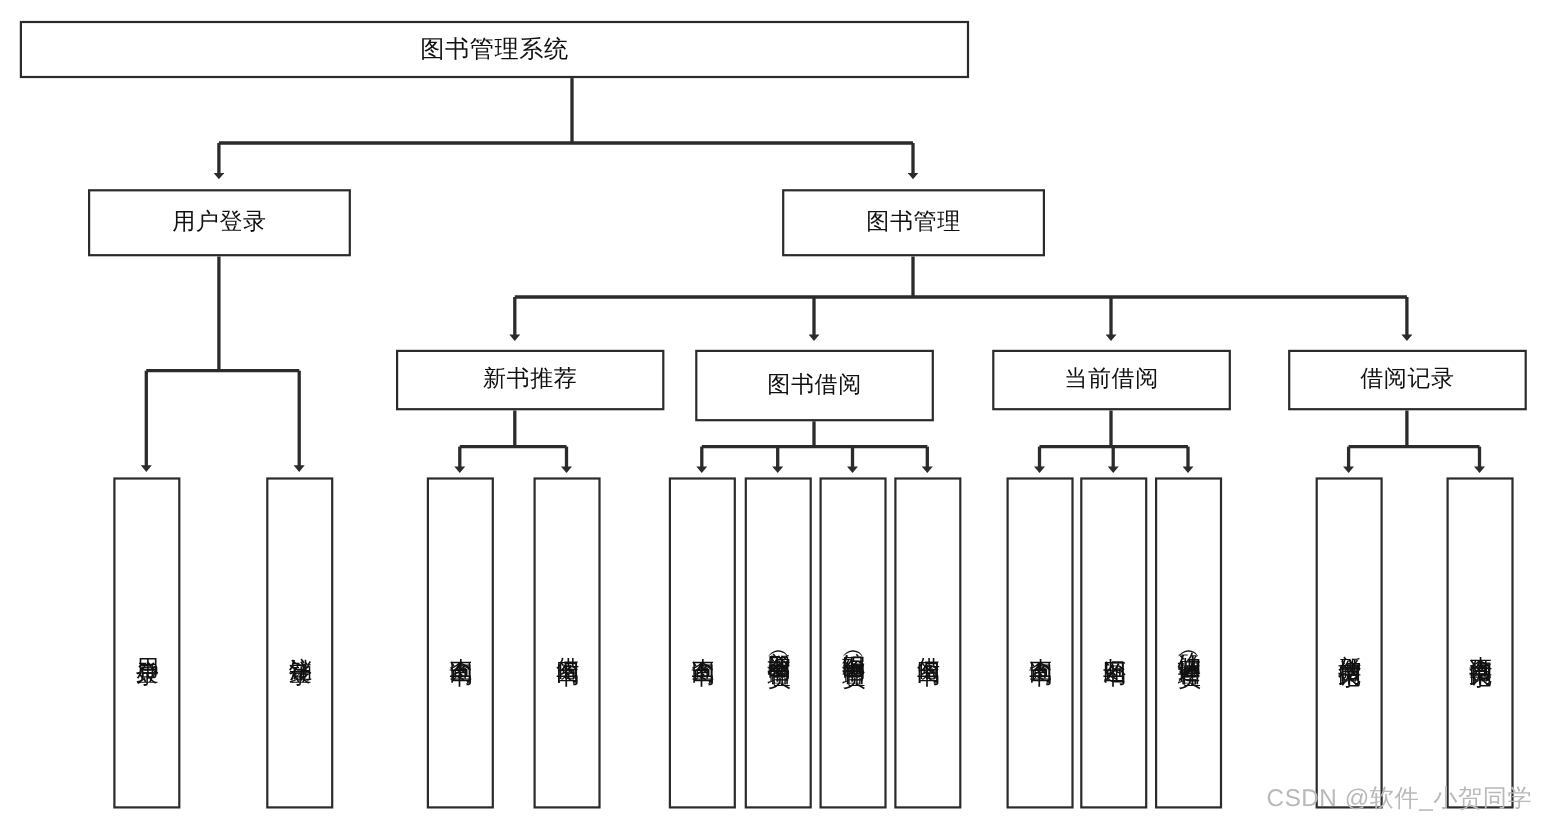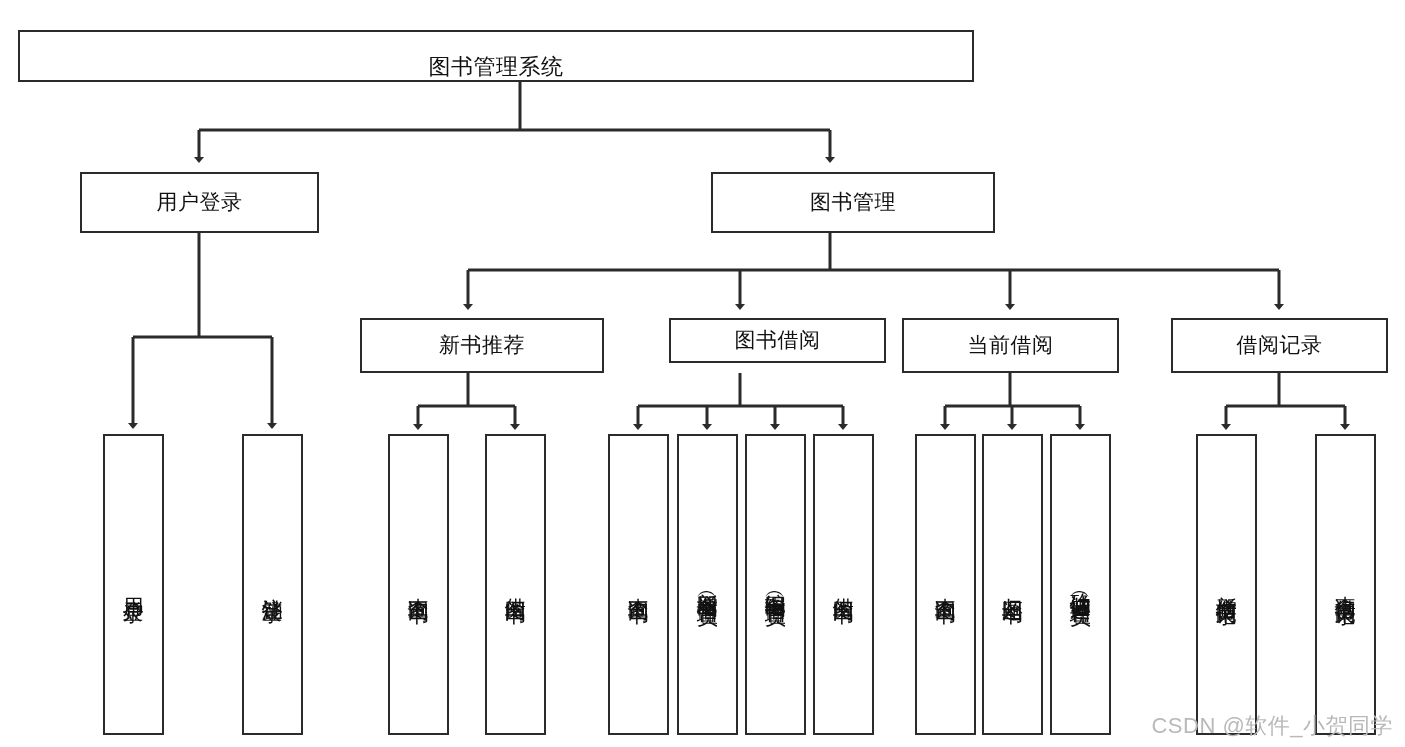--- a/index.html
+++ b/index.html
@@ -123,37 +123,37 @@
       <path d="M1012,406 L1012,427" marker-end="url(#arrow)"></path>
       <path d="M1080,406 L1080,427" marker-end="url(#arrow)"></path>
 
       <path d="M1279,373 L1279,406"></path>
       <path d="M1226,406 L1345,406"></path>
       <path d="M1226,406 L1226,427" marker-end="url(#arrow)"></path>
       <path d="M1345,406 L1345,427" marker-end="url(#arrow)"></path>
     </g>
   </svg>
 
-  <div class="node h-node title" style="left:18px; top:30px; width:956px; height:52px;align-items:flex-end;">
+  <div class="node h-node title" style="left:18px; top:19px; width:863px; height:52px;">
     <span class="node-label">图书管理系统</span>
   </div>
 
   <div class="node h-node" style="left:80px; top:172px; width:239px; height:61px;">
     <span class="node-label">用户登录</span>
   </div>
 
-  <div class="node h-node" style="left:711px; top:172px; width:284px; height:61px;">
+  <div class="node h-node" style="left:711px; top:172px; width:239px; height:61px;">
     <span class="node-label">图书管理</span>
   </div>
 
   <div class="node h-node" style="left:360px; top:318px; width:244px; height:55px;">
     <span class="node-label">新书推荐</span>
   </div>
 
-  <div class="node h-node" style="left:669px; top:318px; width:217px; height:45px;">
+  <div class="node h-node" style="left:632px; top:318px; width:217px; height:65px;">
     <span class="node-label">图书借阅</span>
   </div>
 
   <div class="node h-node" style="left:1171px; top:318px; width:217px; height:55px;">
     <span class="node-label">借阅记录</span>
   </div>
 
   <div class="node h-node" style="left:902px; top:318px; width:217px; height:55px;">
     <span class="node-label">当前借阅</span>
   </div>

